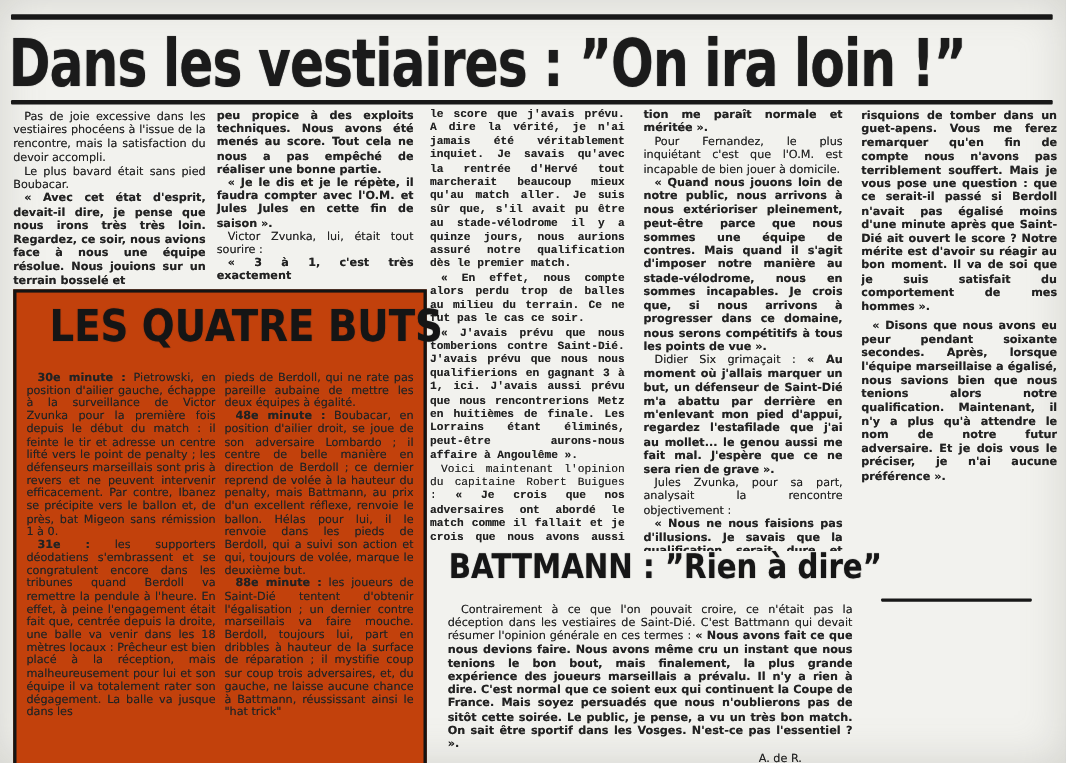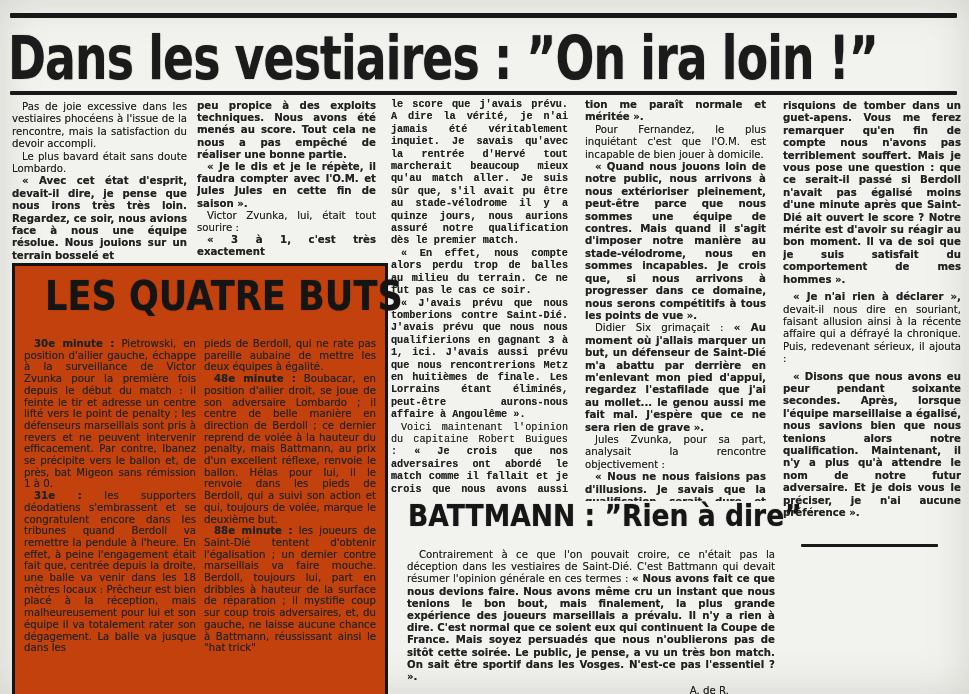--- a/index.html
+++ b/index.html
@@ -49,21 +49,21 @@
 <div id="page">
 
   <div class="rule" style="left:10px;top:13px;width:947px;height:5px;"></div>
 
   <div id="headline">Dans les vestiaires : ”On ira loin !”</div>
 
   <div class="rule" style="left:10px;top:91px;width:947px;height:4px;"></div>
 
   <div class="col" id="col1">
     <p>Pas de joie excessive dans les vestiaires phocéens à l'issue de la rencontre, mais la satisfaction du devoir accompli.</p>
-    <p>Le plus bavard était sans doute Lombardo.</p>
+    <p>Le plus bavard était sans pied Boubacar.</p>
     <p class="b">« Avec cet état d'esprit, devait-il dire, je pense que nous irons très très loin. Regardez, ce soir, nous avions face à nous une équipe résolue. Nous jouions sur un terrain bosselé et</p>
   </div>
 
   <div class="col" id="col2">
     <p class="b cont">peu propice à des exploits techniques. Nous avons été menés au score. Tout cela ne nous a pas empêché de réaliser une bonne partie.</p>
     <p class="b">« Je le dis et je le répète, il faudra compter avec l'O.M. et Jules Jules en cette fin de saison ».</p>
     <p>Victor Zvunka, lui, était tout sourire :</p>
     <p class="b">« 3 à 1, c'est très exactement</p>
   </div>
 
@@ -78,21 +78,20 @@
     <p class="b cont">tion me paraît normale et méritée ».</p>
     <p>Pour Fernandez, le plus inquiétant c'est que l'O.M. est incapable de bien jouer à domicile.</p>
     <p class="b">« Quand nous jouons loin de notre public, nous arrivons à nous extérioriser pleinement, peut-être parce que nous sommes une équipe de contres. Mais quand il s'agit d'imposer notre manière au stade-vélodrome, nous en sommes incapables. Je crois que, si nous arrivons à progresser dans ce domaine, nous serons compétitifs à tous les points de vue ».</p>
     <p><span>Didier Six grimaçait : </span><span class="b">« Au moment où j'allais marquer un but, un défenseur de Saint-Dié m'a abattu par derrière en m'enlevant mon pied d'appui, regardez l'estafilade que j'ai au mollet... le genou aussi me fait mal. J'espère que ce ne sera rien de grave ».</span></p>
     <p>Jules Zvunka, pour sa part, analysait la rencontre objectivement :</p>
     <p class="b">« Nous ne nous faisions pas d'illusions. Je savais que la qualification serait dure et j'avais prévenu mes joueurs que nous</p>
   </div>
 
   <div class="col" id="col5">
     <p class="b cont">risquions de tomber dans un guet-apens. Vous me ferez remarquer qu'en fin de compte nous n'avons pas terriblement souffert. Mais je vous pose une question : que ce serait-il passé si Berdoll n'avait pas égalisé moins d'une minute après que Saint-Dié ait ouvert le score ? Notre mérite est d'avoir su réagir au bon moment. Il va de soi que je suis satisfait du comportement de mes hommes ».</p>
-    <p class="sp"><span class="b">« Je n'ai rien à déclarer », </span><span>devait-il nous dire en souriant, faisant allusion ainsi à la récente affaire qui a défrayé la chronique. Puis, redevenant sérieux, il ajouta :</span></p>
     <p class="b sp">« Disons que nous avons eu peur pendant soixante secondes. Après, lorsque l'équipe marseillaise a égalisé, nous savions bien que nous tenions alors notre qualification. Maintenant, il n'y a plus qu'à attendre le nom de notre futur adversaire. Et je dois vous le préciser, je n'ai aucune préférence ».</p>
 
   </div>
 
   <div class="rule" style="left:801px;top:544px;width:137px;height:3px;"></div>
 
   <div id="goals-box">
     <div id="goals-title">LES QUATRE BUTS</div>
     <div id="goals-cols">
       <div class="goal-col">

